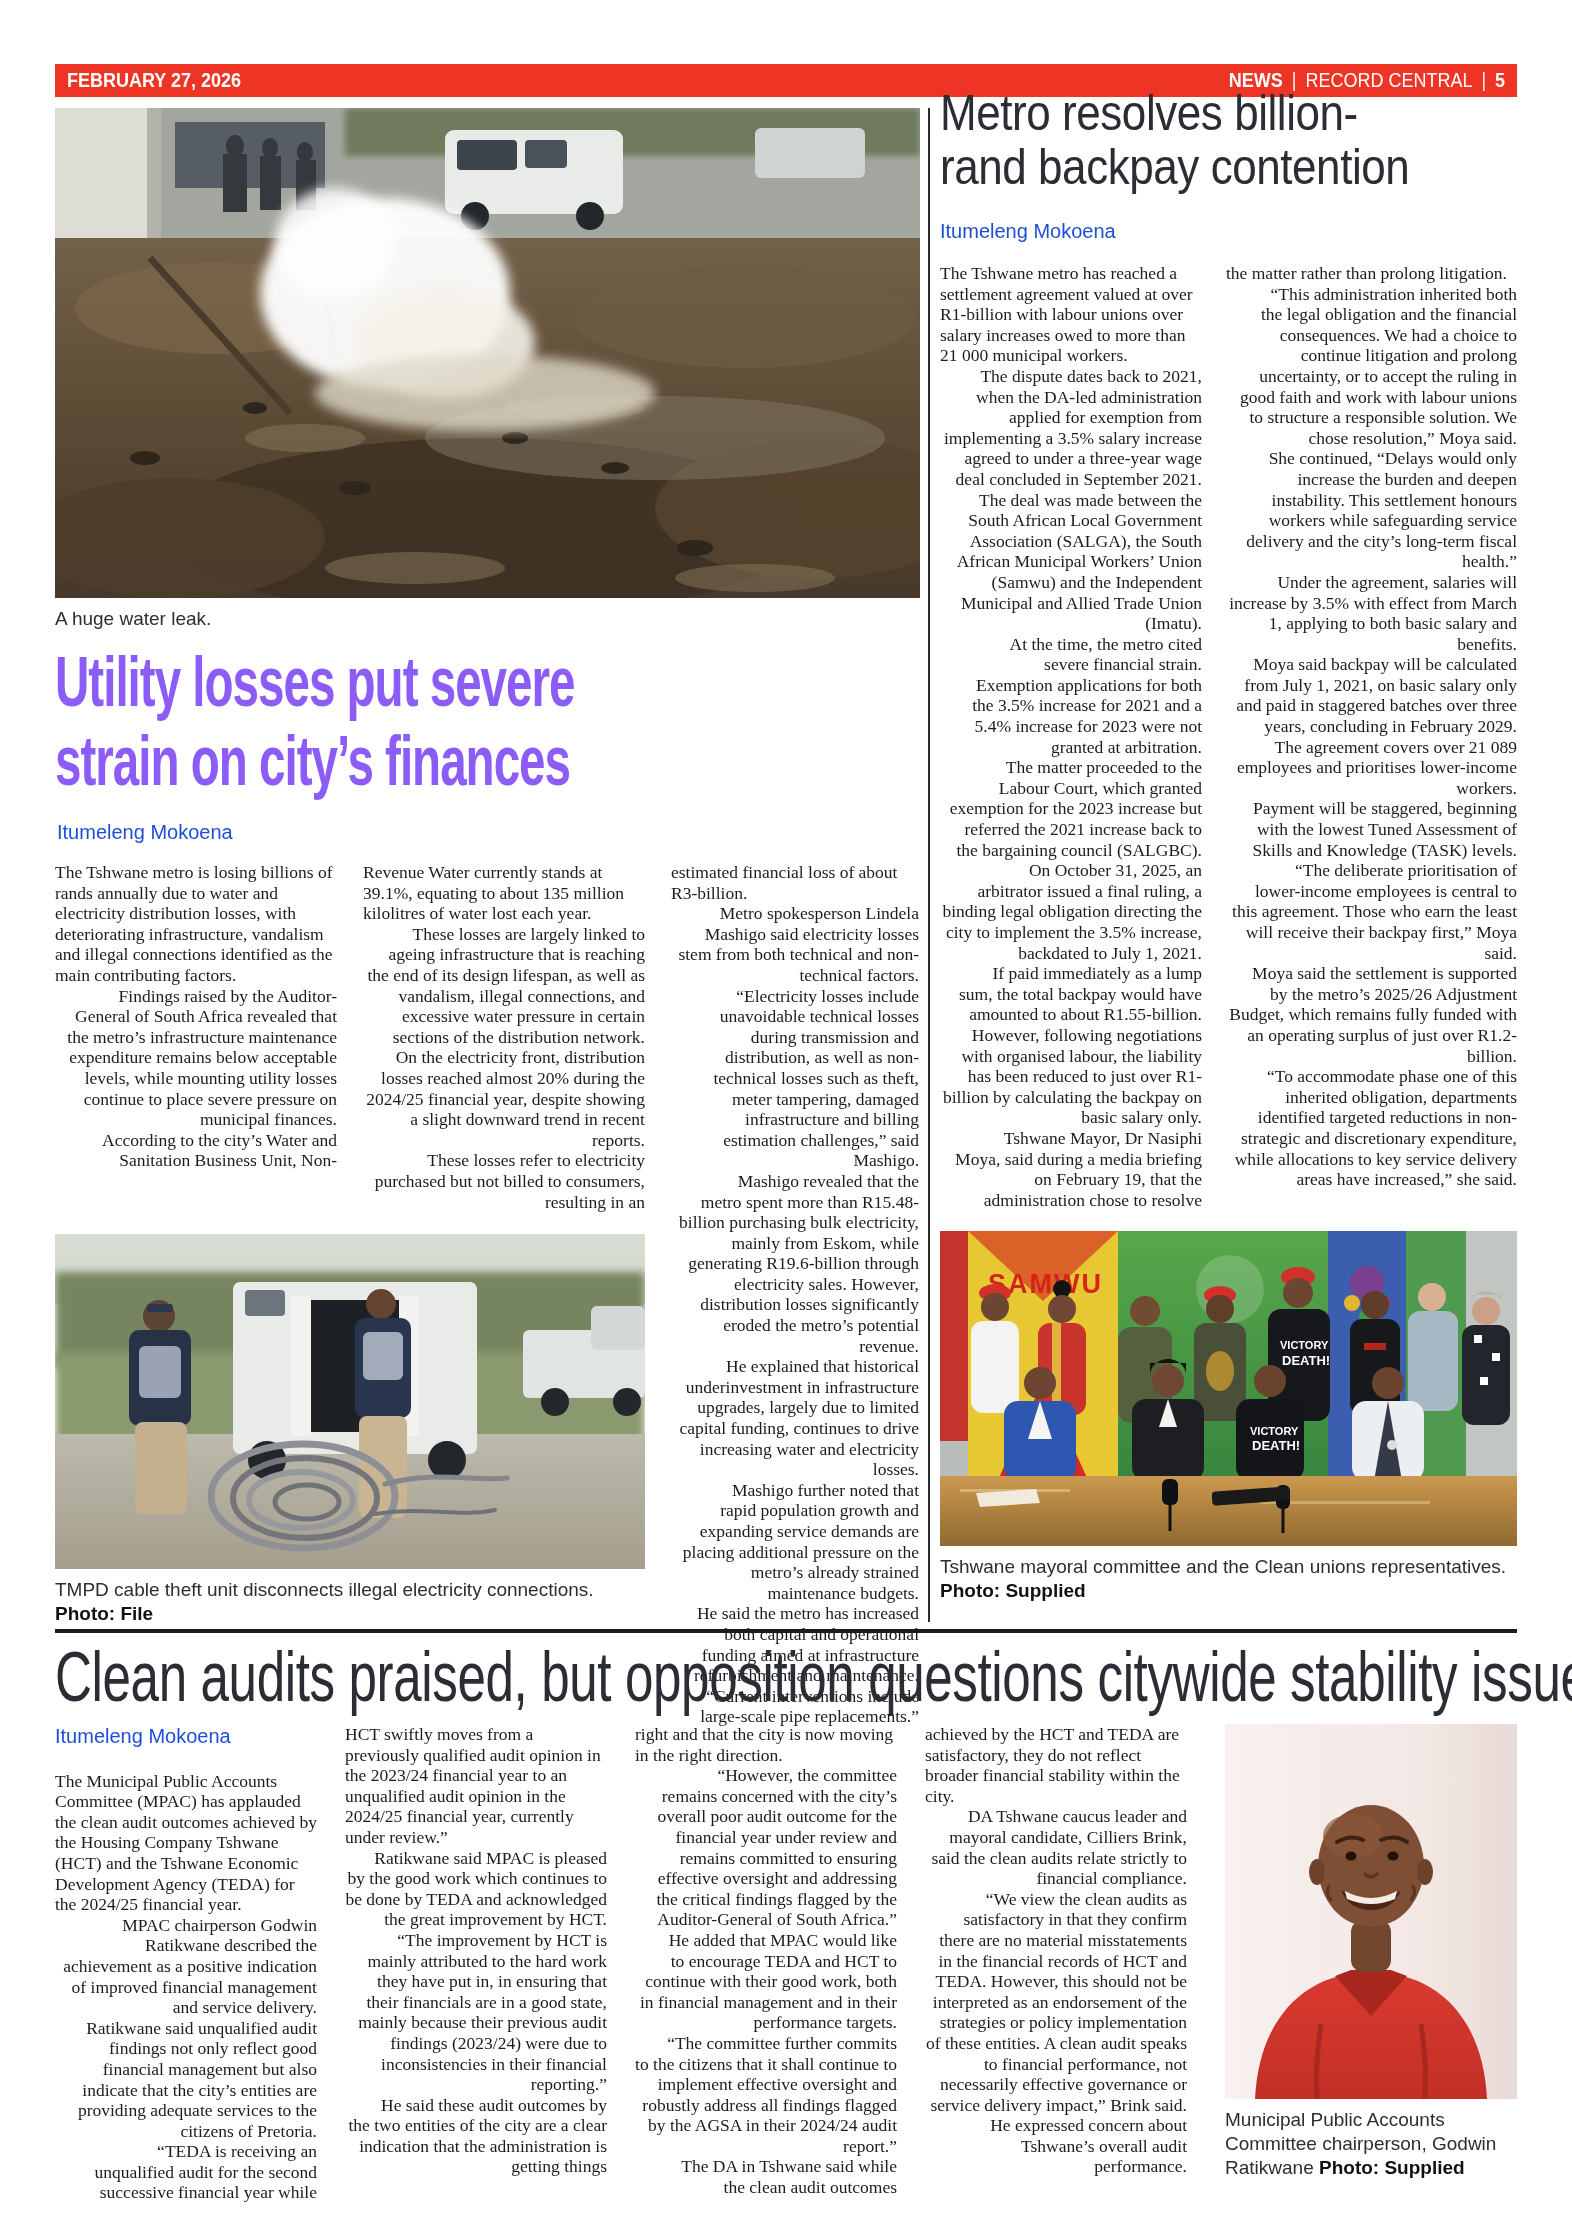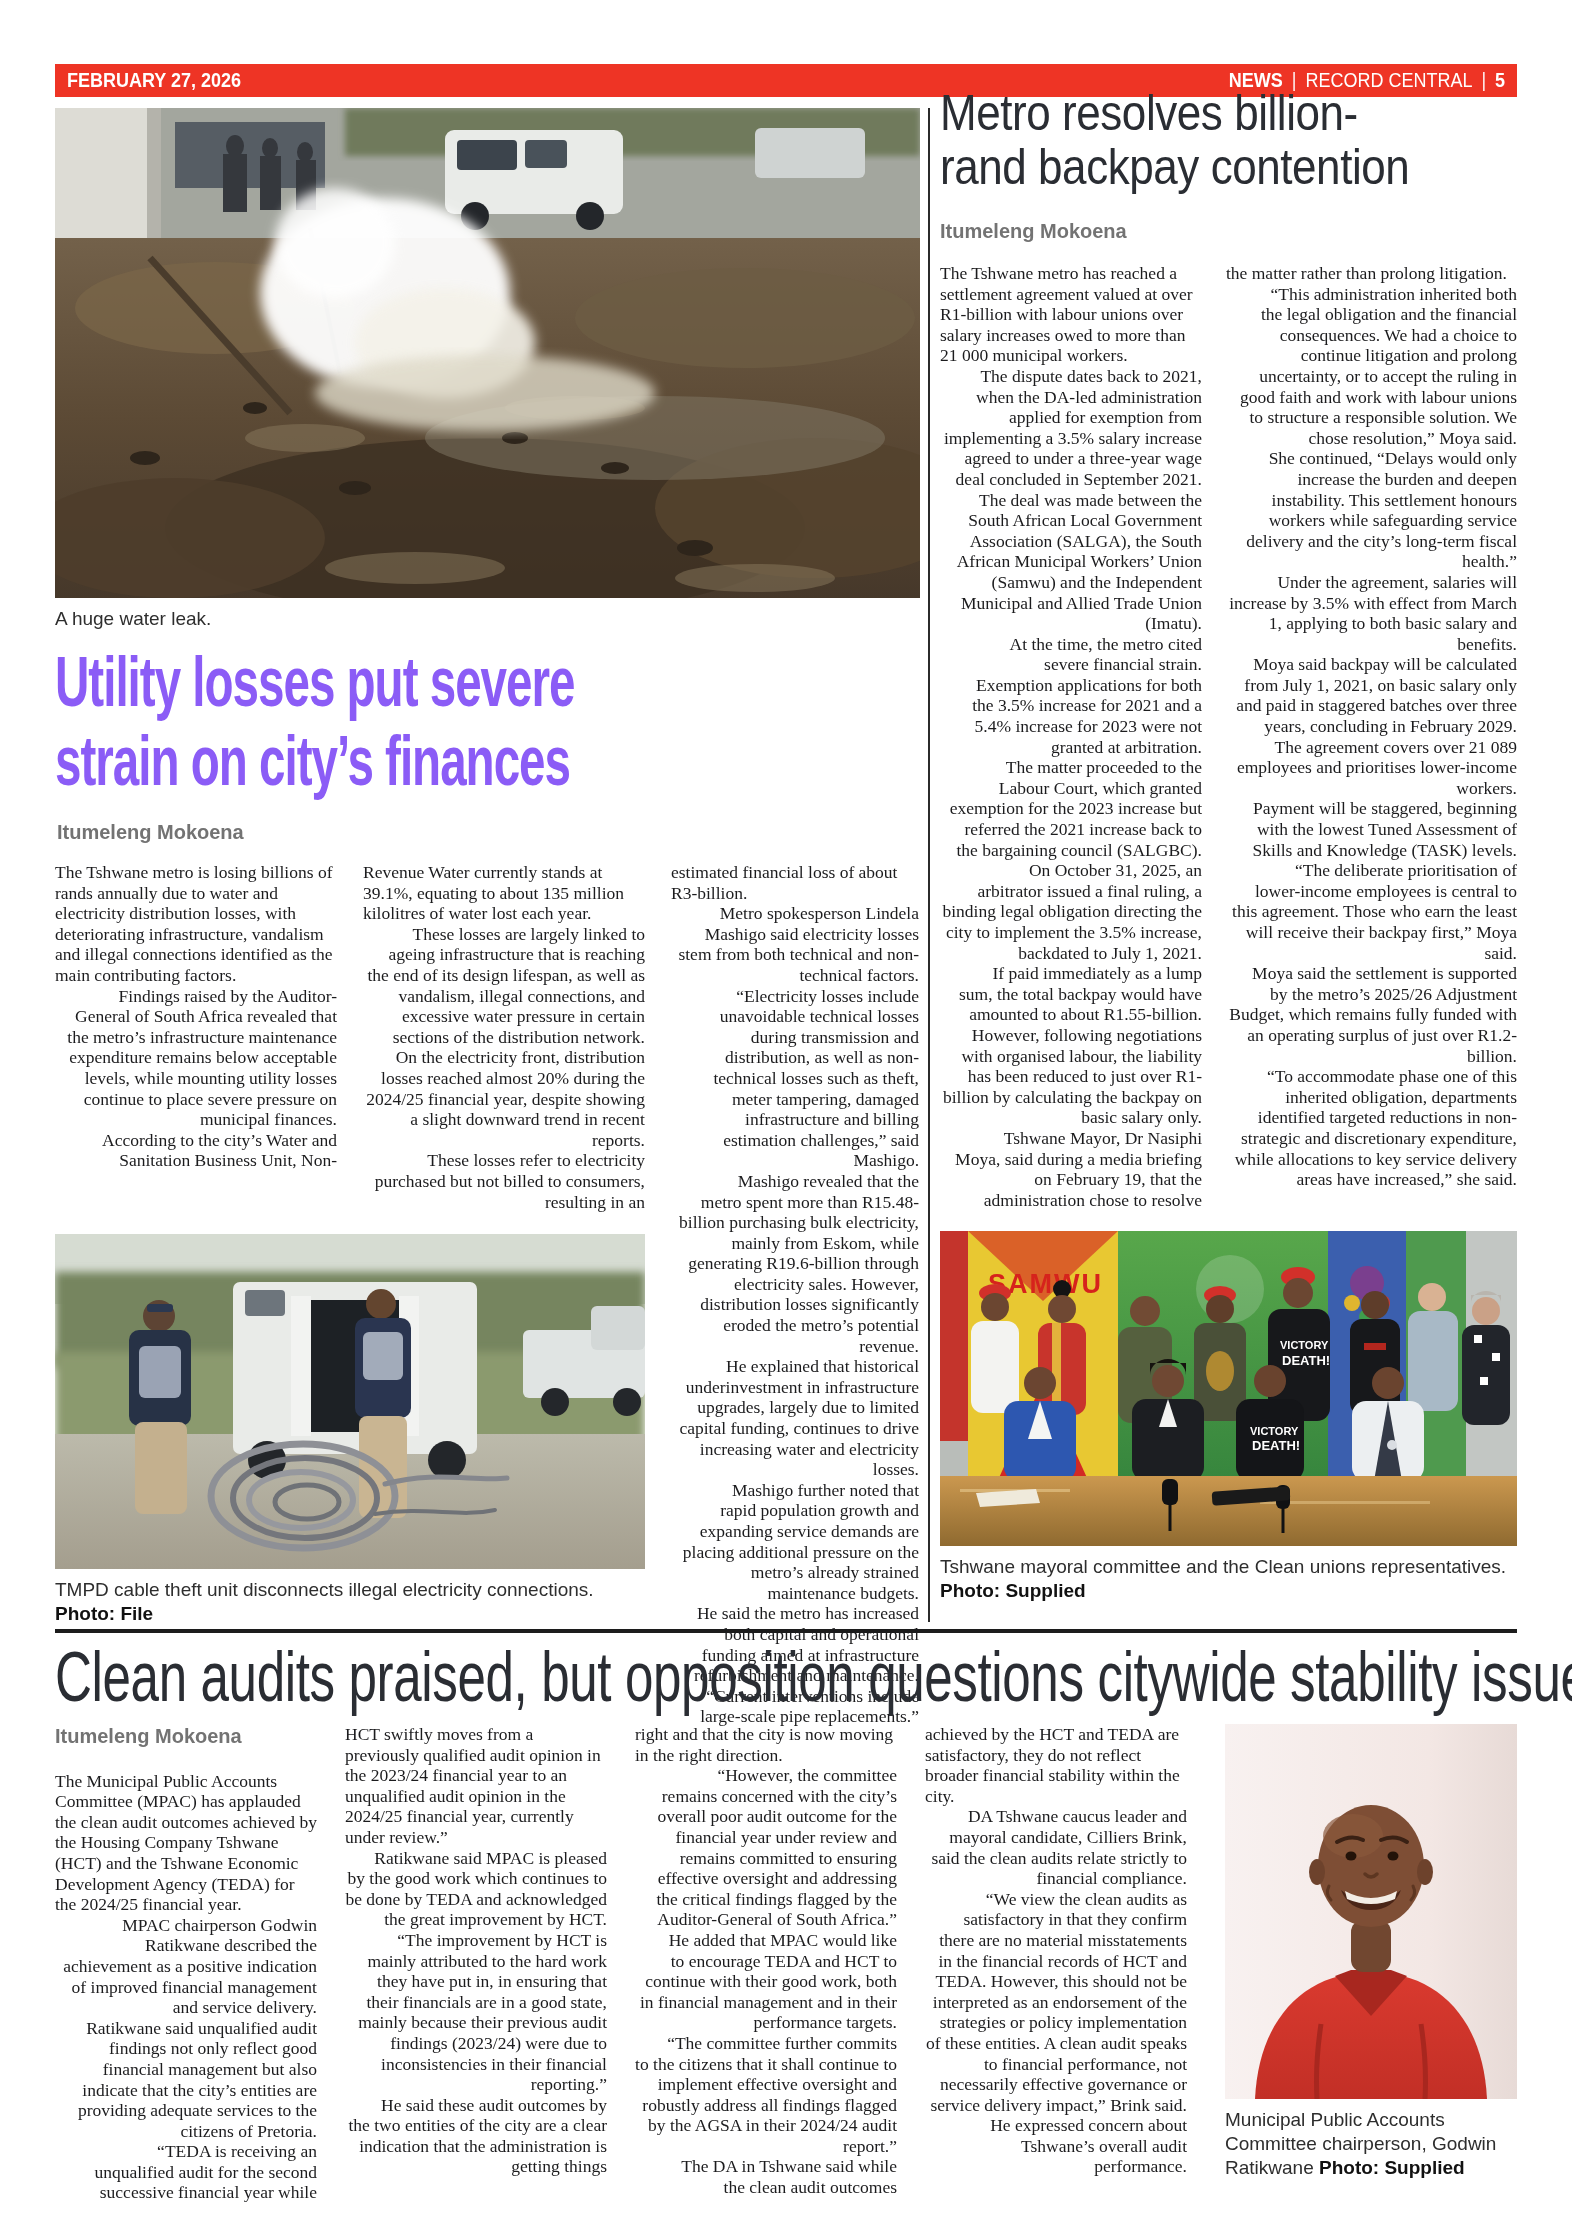--- a/index.html
+++ b/index.html
@@ -16,21 +16,21 @@
   .topbar .b { font-weight:bold; }
   .topbar .sep { font-weight:400; opacity:.95; }
 
   
   figure { margin:0; }
   .cap { font-family:"Liberation Sans","DejaVu Sans",sans-serif; font-size:19px;
          line-height:24px; color:#2e2e2e; margin-top:9px; }
   .cap .credit { font-weight:bold; color:#111; display:block; }
   .cap .credit.inline { display:inline; }
   .byline { font-family:"Liberation Sans","DejaVu Sans",sans-serif; font-size:20px;
-            color:#737373;font-weight:bold; }
+            color:#1d4ed8; }
   .bodycol p { margin:0; }
   .bodycol p + p { text-indent:1.35em;text-align:right; }
   .bodytext { font-size:17.5px; line-height:20.6px; color:#1c1c1e; text-rendering:optimizeLegibility; }
 
   
   .story1 { position:absolute; left:55px; top:108px; width:865px; }
   .h1 { margin:12px 0 0 0; font-family:"Liberation Sans","DejaVu Sans",sans-serif;
         font-weight:bold; color:#8b5cf6; font-size:70px; line-height:79px; letter-spacing:-1.5px; }
   .h1 .hl { white-space:nowrap; transform:scaleX(.68); transform-origin:left center; }
   .story1 .byline { margin:20px 0 18px 2px; }

